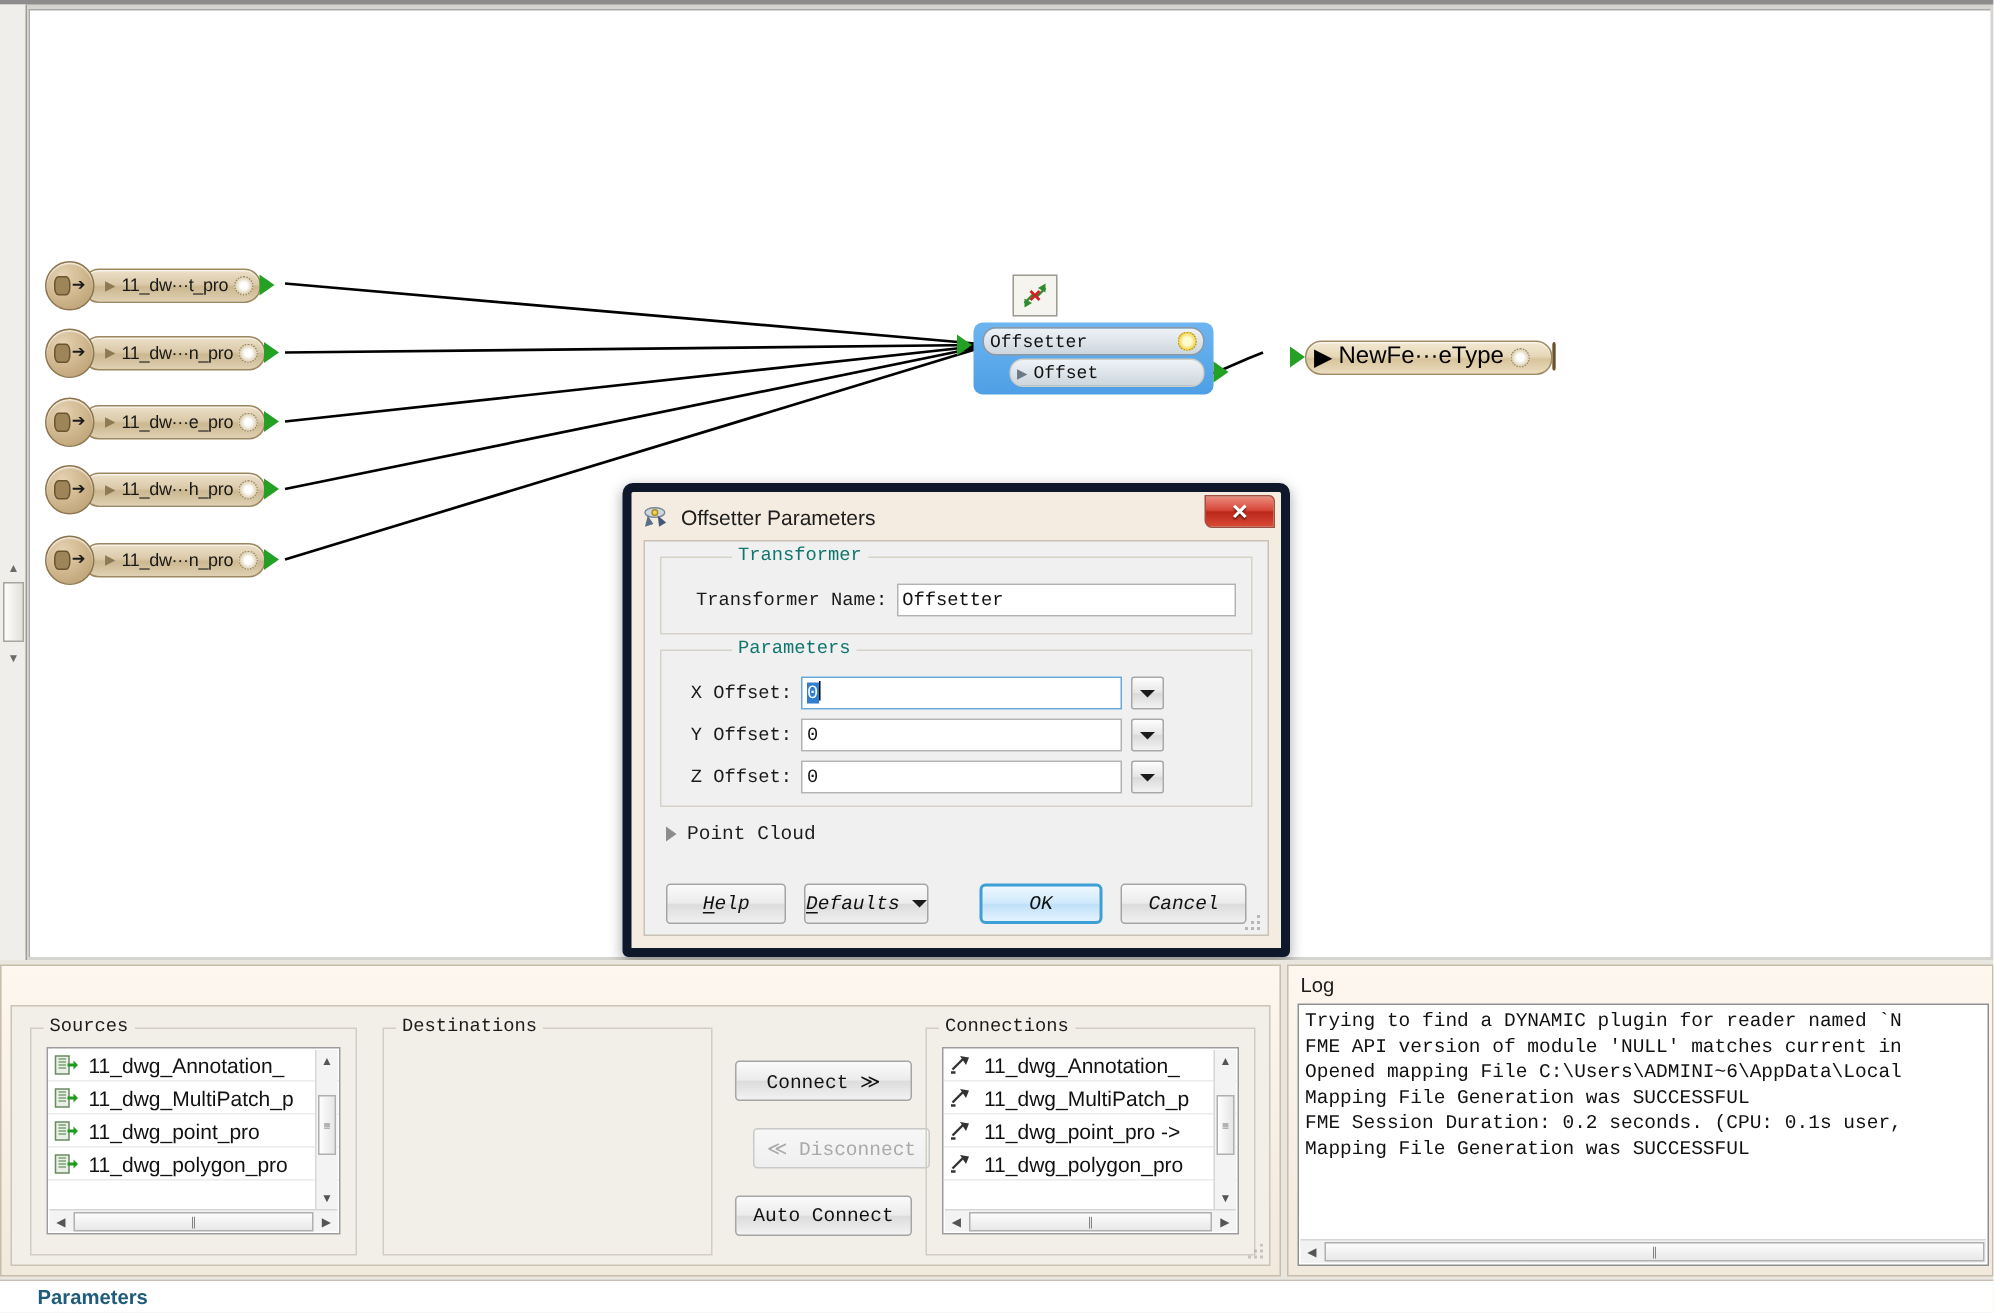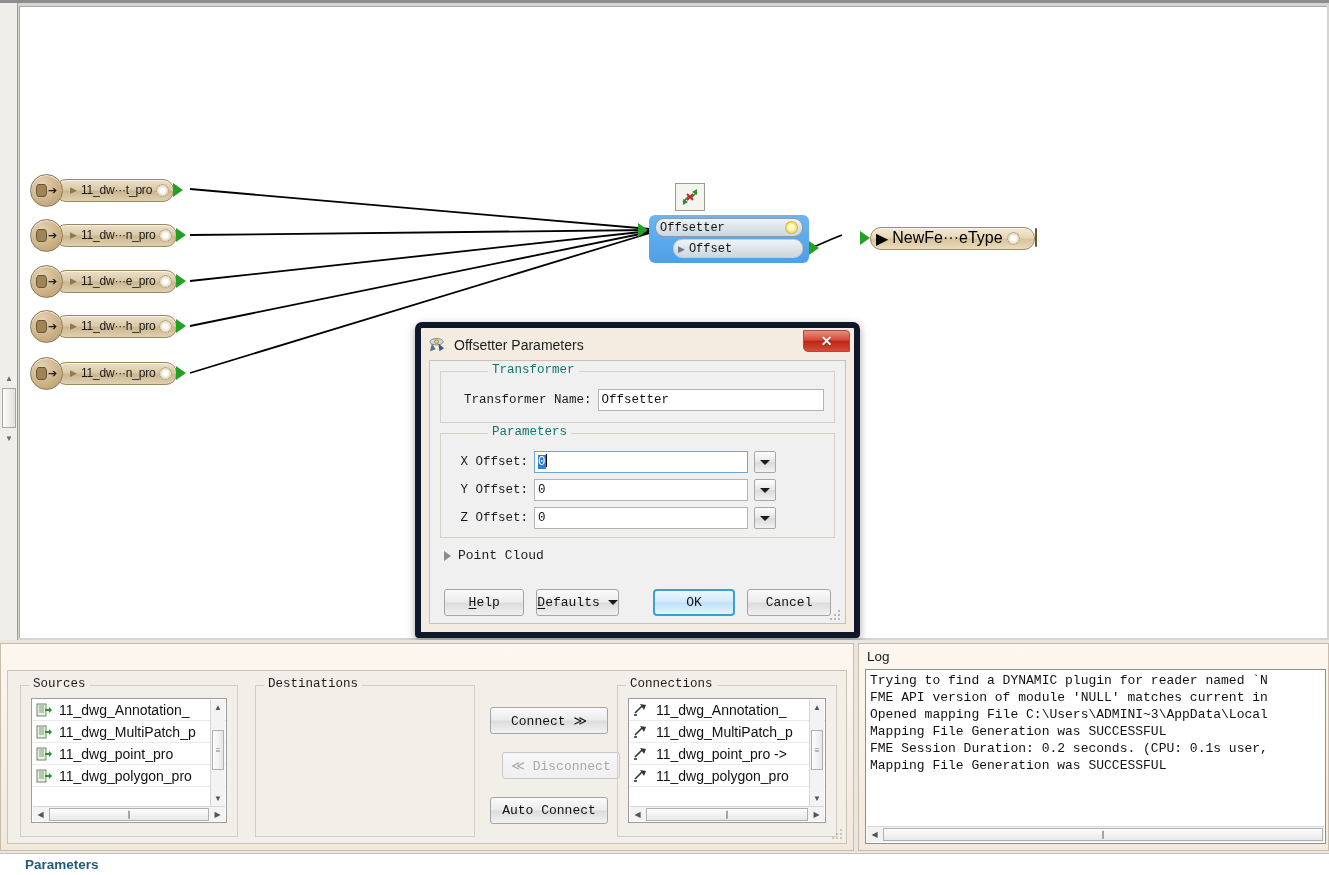--- a/index.html
+++ b/index.html
@@ -194,21 +194,21 @@
     display: flex; align-items: center; justify-content: center;
   }
   .ddbtn .car { width:0;height:0;border-left:5px solid transparent;border-right:5px solid transparent;border-top:5px solid #1a1a1a; }
   .pointcloud {
     margin: 10px 0 0 14px; display: flex; align-items: center; gap: 7px;
     font-family: "Liberation Mono", monospace; font-size: 13px; color: #1c1c1c;
   }
   .pc-tri { width:0;height:0;border-left:7px solid #8c8c8c;border-top:5px solid transparent;border-bottom:5px solid transparent; }
   .dlg-btns {
     position: absolute; left: 0; right: 0; bottom: 7px;
-    display: flex; align-items: center; gap: 12px; padding: 0 14px;
+    display: flex; align-items: center; gap: 12px; padding: 0 14px; font-style: italic;
   }
   .btn {
     height: 27px; background: linear-gradient(to bottom,#fafafa,#ececec 48%,#dcdcdc 52%,#f0f0f0);
     border: 1px solid #a5a5a5; border-radius: 3px;
     font-family: "Liberation Mono", monospace; font-size: 13px; color: #111;
     display: flex; align-items: center; justify-content: center; gap: 8px;
   }
   .btn.primary {
     background: linear-gradient(to bottom,#eef8ff,#cfe9fb 48%,#bfe0f8 52%,#e4f4ff);
     border: 2px solid #3c9fd6; border-radius: 4px;
@@ -649,21 +649,21 @@
       </div>
     </div>
 
     <div class="log">
       <div class="log-title">
         <span>Log</span>
       </div>
       <div class="log-body">
         <div class="log-lines">Trying to find a DYNAMIC plugin for reader named `N</div>
         <div class="log-lines" style="padding-top:0">FME API version of module 'NULL' matches current in</div>
-        <div class="log-lines" style="padding-top:0">Opened mapping File C:\Users\ADMINI~3\AppData\Local</div>
+        <div class="log-lines" style="padding-top:0">Opened mapping File C:\Users\ADMINI~6\AppData\Local</div>
         <div class="log-lines" style="padding-top:0">Mapping File Generation was SUCCESSFUL</div>
         <div class="log-lines" style="padding-top:0">FME Session Duration: 0.2 seconds. (CPU: 0.1s user,</div>
         <div class="log-lines" style="padding-top:0">Mapping File Generation was SUCCESSFUL</div>
 
         <div class="log-hscroll">
           <div class="hs-arrow">◀</div>
           <div class="hs-thumb">∥</div>
         </div>
       </div>
     </div>

